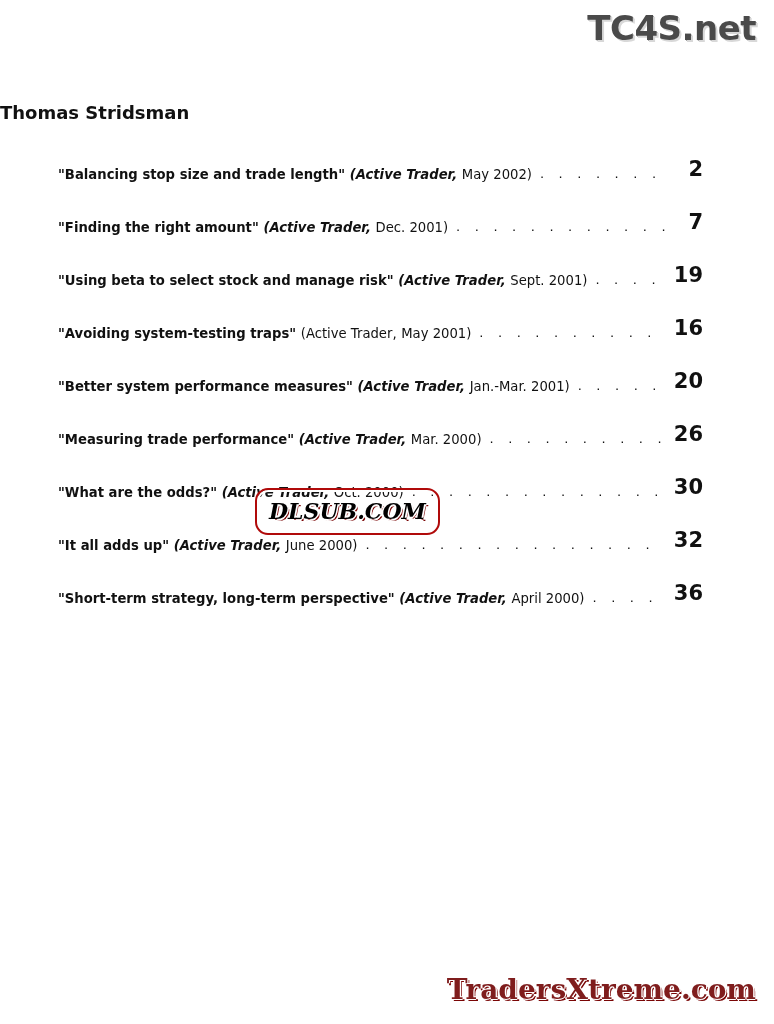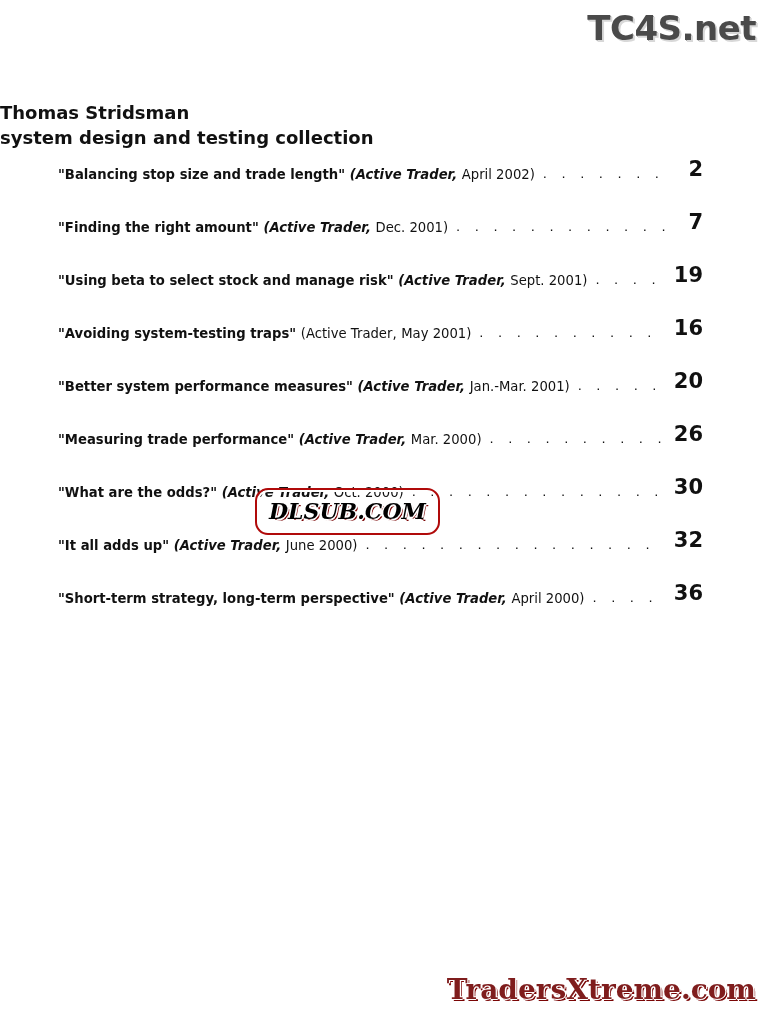--- a/index.html
+++ b/index.html
@@ -150,27 +150,26 @@
 </style>
 </head>
 <body>
 
 <div class="page">
 
   <div class="tc4s">TC4S.net</div>
 
   <div class="title-block">
     <div class="title-line">Thomas Stridsman</div>
-    <div class="title-line">system design and testing collection</div>
   </div>
 
   <div class="toc">
 
     <div class="toc-row">
-      <span class="entry"><span>"Balancing stop size and trade length"</span> <span class="src">(Active Trader,</span> <span class="date">April 2002)</span></span>
+      <span class="entry"><span>"Balancing stop size and trade length"</span> <span class="src">(Active Trader,</span> <span class="date">May 2002)</span></span>
       <span class="dots">. . . . . . . . . . . . . . . . . . . . . . . . . . . . . . . . . . . . . . . . . . . . . . . . . . . . . .</span>
       <span class="page-num">2</span>
     </div>
 
     <div class="toc-row">
       <span class="entry"><span>"Finding the right amount"</span> <span class="src">(Active Trader,</span> <span class="date">Dec. 2001)</span></span>
       <span class="dots">. . . . . . . . . . . . . . . . . . . . . . . . . . . . . . . . . . . . . . . . . . . . . . . . . . . . . .</span>
       <span class="page-num">7</span>
     </div>
 

